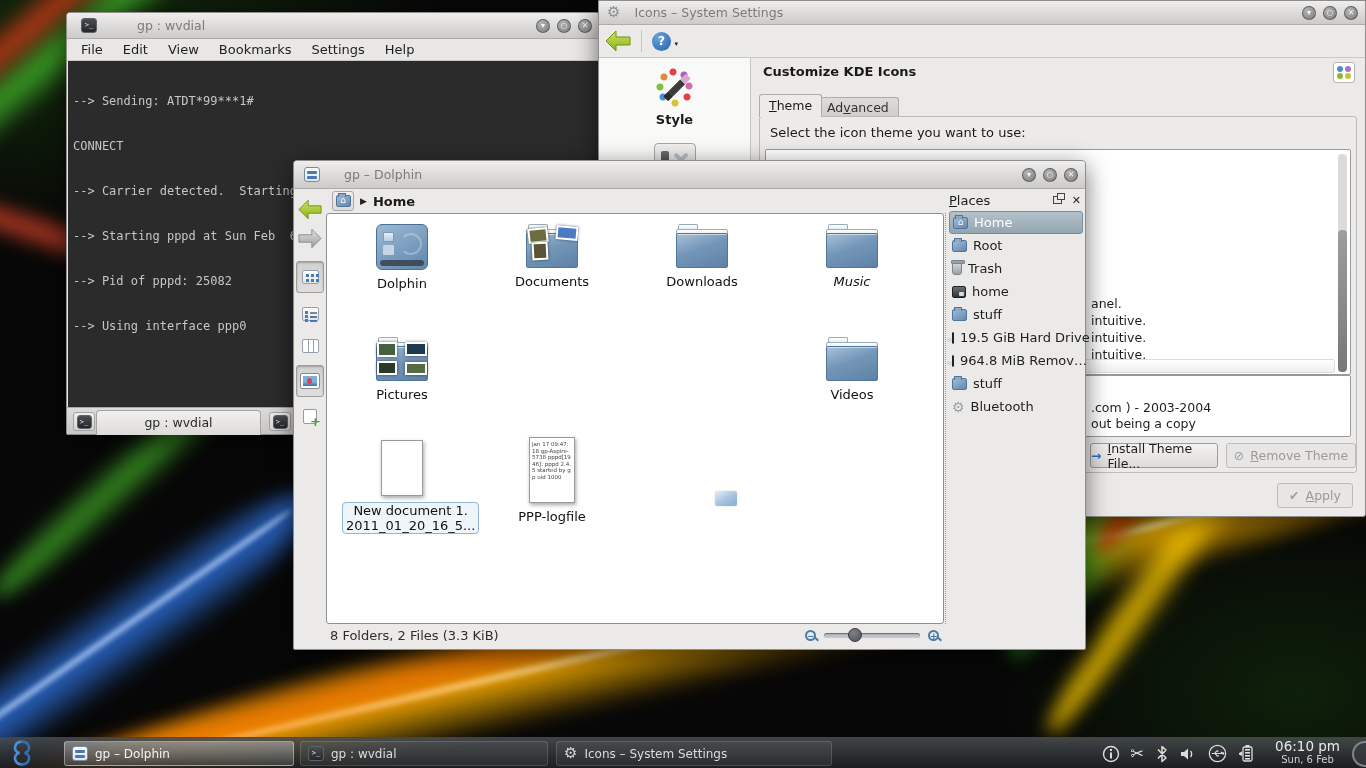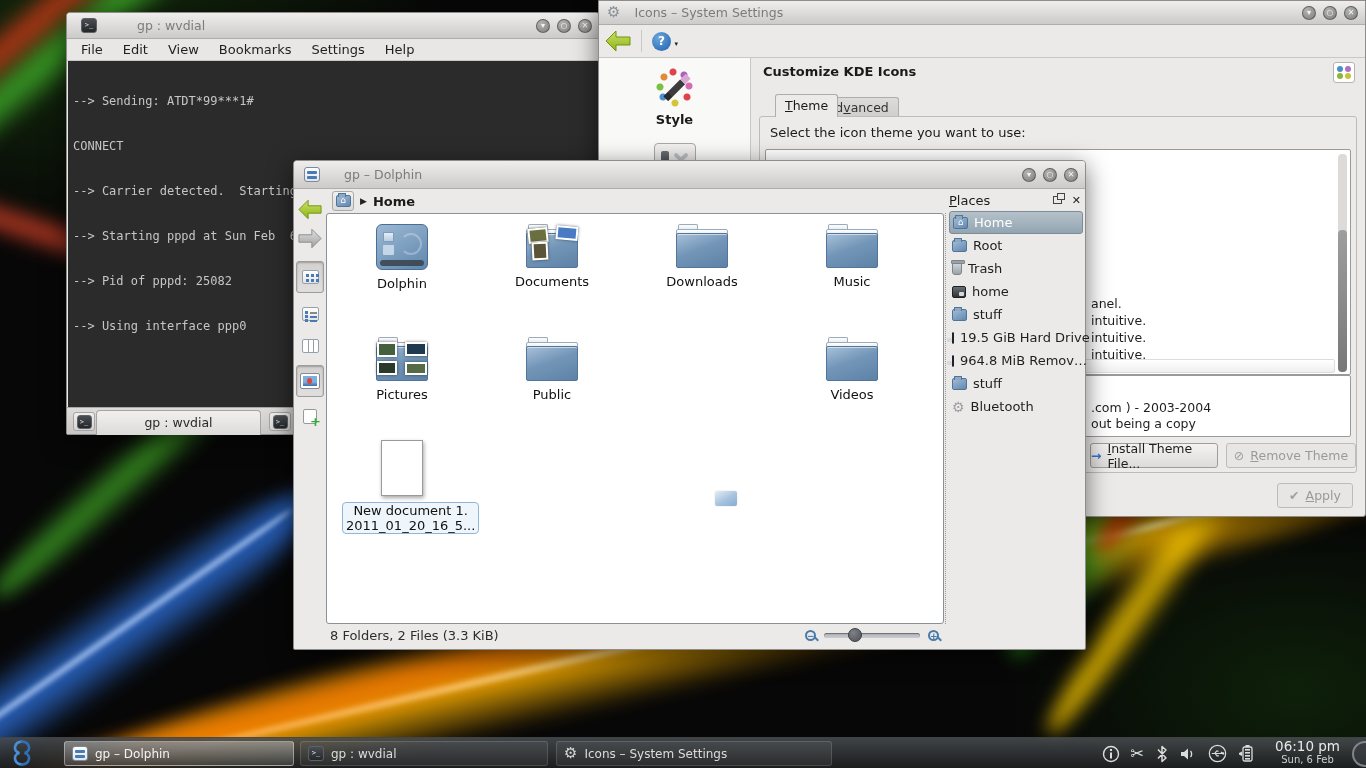--- a/index.html
+++ b/index.html
@@ -76,21 +76,21 @@
      border:1px solid #a8a7a5;border-radius:4px;}
   .tools-icon b{position:absolute;left:6px;top:7px;width:8px;height:18px;background:linear-gradient(#6a6e72,#3a3d40);border-radius:2px;}
   .tools-icon i,.tools-icon em{position:absolute;left:17px;top:14px;width:18px;height:4px;background:linear-gradient(#e8e8e8,#9a9e a2,#8a8e92);background:#b8bcc0;border-radius:2px;}
   .tools-icon i{transform:rotate(45deg);}  .tools-icon em{transform:rotate(-45deg);}
   .s-main{position:absolute;left:152px;top:57px;right:0;bottom:0;}
   .s-heading{position:absolute;left:12px;top:6px;font-weight:bold;}
   .overview-btn{position:absolute;right:10px;top:4px;width:22px;height:21px;background:#fff;border:1px solid #b5b4b2;border-radius:3px;}
   .overview-btn span{position:absolute;width:6px;height:6px;border-radius:50%;}
   .tab{position:absolute;height:23px;border:1px solid #aeadab;border-bottom:none;border-radius:3px 3px 0 0;
       text-align:center;font-size:12.5px;padding:0 9px;line-height:22px;}
-  .tab.active{left:8px;top:36px;background:#ecebe9;z-index:2;margin-left:16px;}
+  .tab.active{left:8px;top:36px;background:#ecebe9;z-index:2;}
   .tab.idle{left:66px;top:39px;height:20px;background:linear-gradient(#dddcda,#cfcecc);line-height:19px;color:#333;}
   .s-frame{position:absolute;left:8px;right:8px;top:58px;height:357px;border:1px solid #bdbcba;border-radius:3px;background:#ecebe9;}
   .s-select-label{position:absolute;left:10px;top:8px;}
   .s-listbox{position:absolute;left:5px;right:5px;top:32px;height:226px;background:#fff;border:1px solid #9a9a9a;border-radius:2px;}
   .s-frag{position:absolute;left:325px;font-size:12.5px;color:#1e1e1e;}
   .s-band{position:absolute;left:2px;right:15px;top:209px;height:14px;background:linear-gradient(#fff,#efefee);border:1px solid #ddd;border-radius:2px;}
   .s-scroll{position:absolute;right:3px;top:4px;bottom:4px;width:9px;background:#dcdbd9;border-radius:4px;}
   .s-thumb{position:absolute;left:0;right:0;top:76px;height:142px;background:linear-gradient(#9e9e9e,#787878);border-radius:4px;}
   .s-descbox{position:absolute;left:5px;right:5px;top:258px;height:62px;background:#fff;border:1px solid #9a9a9a;border-radius:2px;overflow:hidden;}
   .btn{display:flex;align-items:center;justify-content:center;gap:6px;background:linear-gradient(#f4f3f2,#dddcda);
@@ -426,61 +426,57 @@
         <div class="flabel">Documents</div>
       </div>
       <div class="fitem" style="left:315px;top:10px;">
         <div class="folder">
             <div class="tab2"></div>
             <div class="back2"></div>
             <div class="body2"></div>
           </div>
         <div class="flabel">Downloads</div>
       </div>
-      <div class="fitem" style="left:465px;top:10px;">
+      <div class="fitem" style="left:465px;top:10px;font-style:italic;">
         <div class="folder">
             <div class="tab2"></div>
             <div class="back2"></div>
             <div class="body2"></div>
           </div>
         <div class="flabel">Music</div>
       </div>
 
       <div class="fitem" style="left:15px;top:123px;">
         <div class="folder">
           <div class="tab2"></div>
             <div class="back2"></div>
             <div class="body2"></div>
           <div class="thumb" style="left:1px;top:5px;width:20px;height:15px;background:#44603c;"></div>
           <div class="thumb" style="right:1px;top:5px;width:22px;height:14px;background:#1e3a50;"></div>
           <div class="thumb" style="left:1px;top:24px;width:20px;height:14px;background:#2a3a2a;"></div>
           <div class="thumb" style="right:1px;top:25px;width:22px;height:13px;background:#556b46;"></div>
         </div>
         <div class="flabel">Pictures</div>
       </div>
-      <div class="fitem" style="left:165px;top:123px;">
-        <div class="folder">
-            <div class="tab2"></div>
-            <div class="back2"></div>
-            <div class="body2"></div>
-          </div>
-        <div class="flabel">Public</div>
-      </div>
       <div class="fitem" style="left:465px;top:123px;">
         <div class="folder">
             <div class="tab2"></div>
             <div class="back2"></div>
             <div class="body2"></div>
           </div>
         <div class="flabel">Videos</div>
       </div>
 
       <div class="fitem" style="left:15px;top:226px;">
         <div class="page-icon" style="width:42px;height:56px;"></div>
         <div class="flabel"><span class="sel-label"><span>New document 1.</span><br><span>2011_01_20_16_5...</span></span></div>
+      </div>
+      <div class="fitem" style="left:165px;top:223px;">
+        <div class="page-icon" style="width:46px;height:66px;font-size:5.5px;line-height:6.5px;color:#444;padding:3px 2px;text-align:left;overflow:hidden;word-break:break-all;">Jan 17 09:47:18 gp-Aspire-5738 pppd[1946]: pppd 2.4.5 started by gp uid 1000</div>
+        <div class="flabel">PPP-logfile</div>
       </div>
       <div class="stray" style="left:388px;top:277px;"></div>
     </div>
 
     <div class="d-splitter"></div>
 
     <div class="d-places">
       <div class="p-head">
         <span class="p-title"><u>P</u>laces</span>
         <span class="float-glyph"></span>

